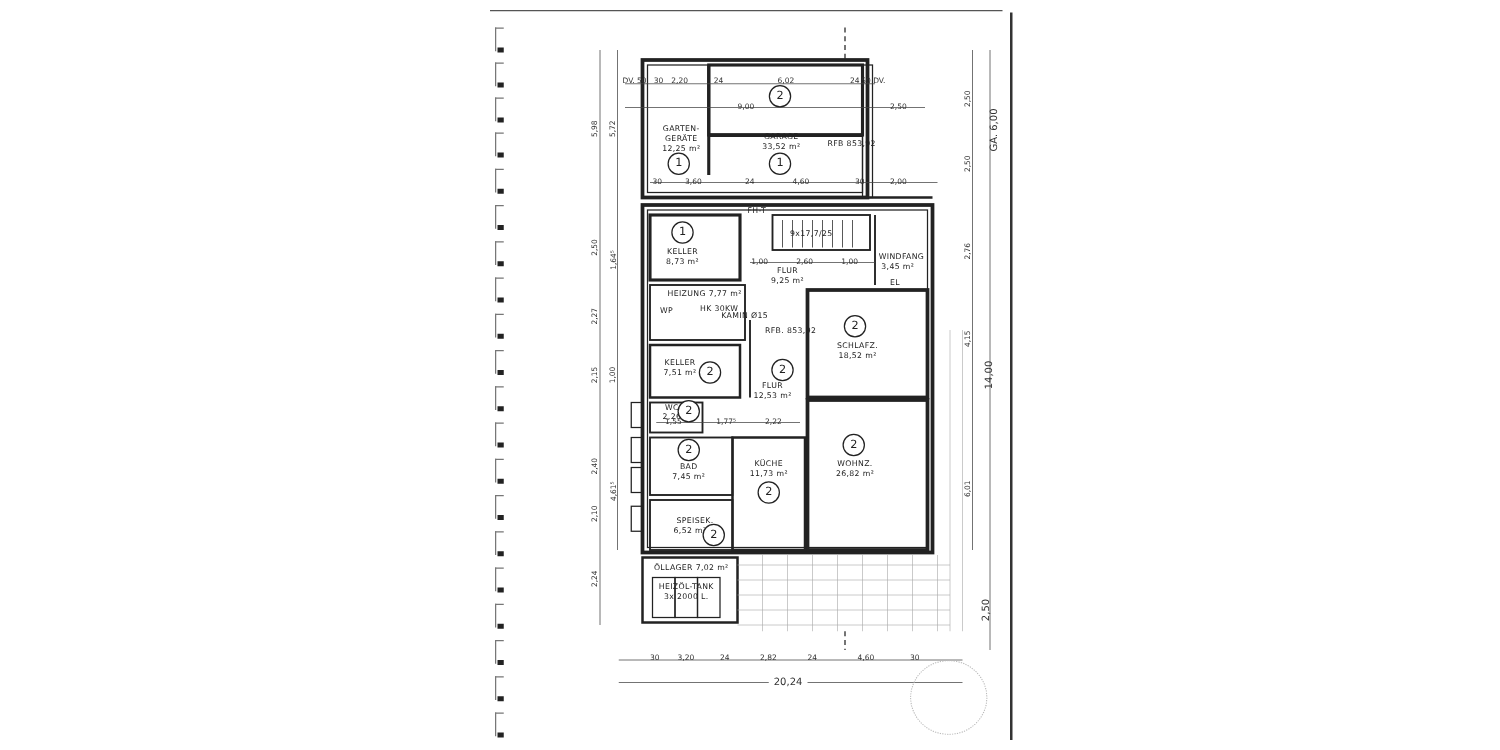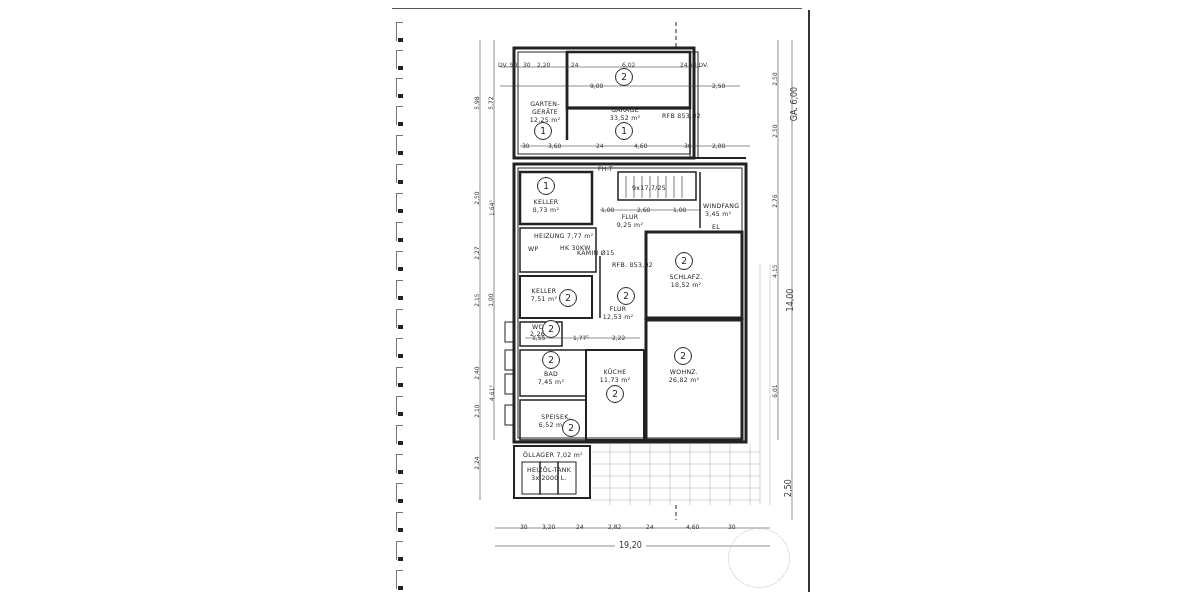--- a/index.html
+++ b/index.html
@@ -300,21 +300,21 @@
 <div class="dim" style="left:573px;top:335px">1,77⁵</div>
 <div class="dim" style="left:612px;top:335px">2,22</div>
 
 <div class="dim" style="left:520px;top:524px">30</div>
 <div class="dim" style="left:542px;top:524px">3,20</div>
 <div class="dim" style="left:576px;top:524px">24</div>
 <div class="dim" style="left:608px;top:524px">2,82</div>
 <div class="dim" style="left:646px;top:524px">24</div>
 <div class="dim" style="left:686px;top:524px">4,60</div>
 <div class="dim" style="left:728px;top:524px">30</div>
-<div class="dim big" style="left:615px;top:542px;background:#fff;padding:0 4px">19,20</div>
+<div class="dim big" style="left:615px;top:542px;background:#fff;padding:0 4px">20,24</div>
 
 <div class="dimv" style="left:470px;top:100px">5,98</div>
 <div class="dimv" style="left:484px;top:100px">5,72</div>
 <div class="dimv" style="left:470px;top:195px">2,50</div>
 <div class="dimv" style="left:484px;top:205px">1,64⁵</div>
 <div class="dimv" style="left:470px;top:250px">2,27</div>
 <div class="dimv" style="left:470px;top:297px">2,15</div>
 <div class="dimv" style="left:484px;top:297px">1,00</div>
 <div class="dimv" style="left:470px;top:370px">2,40</div>
 <div class="dimv" style="left:484px;top:390px">4,61⁵</div>

